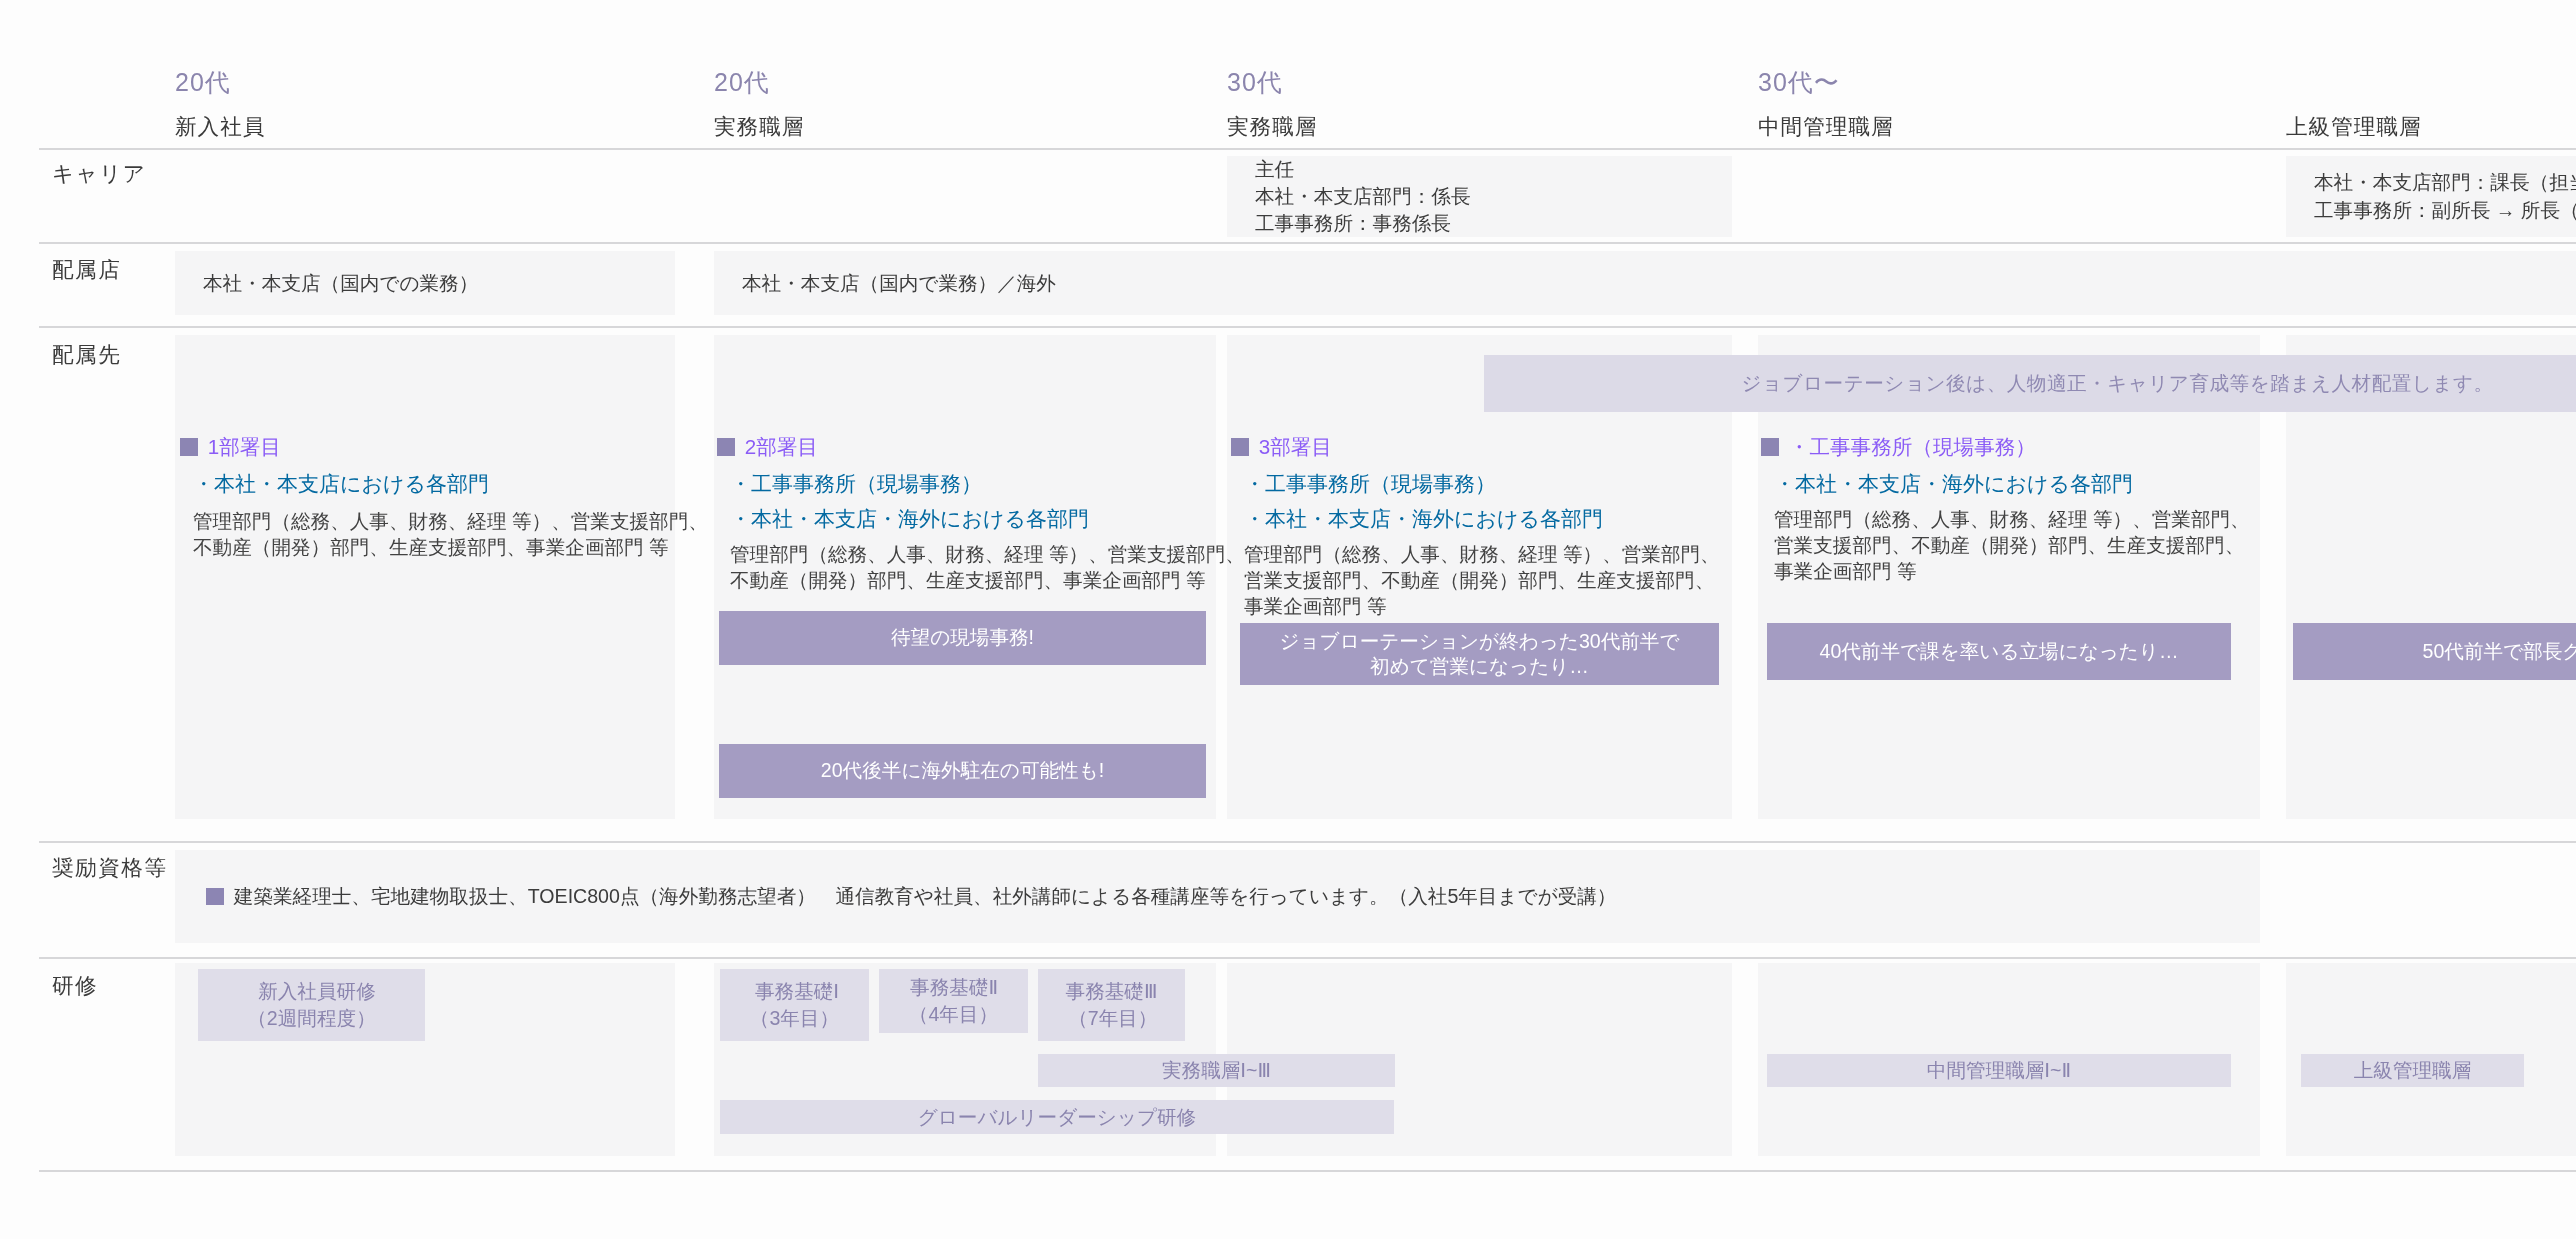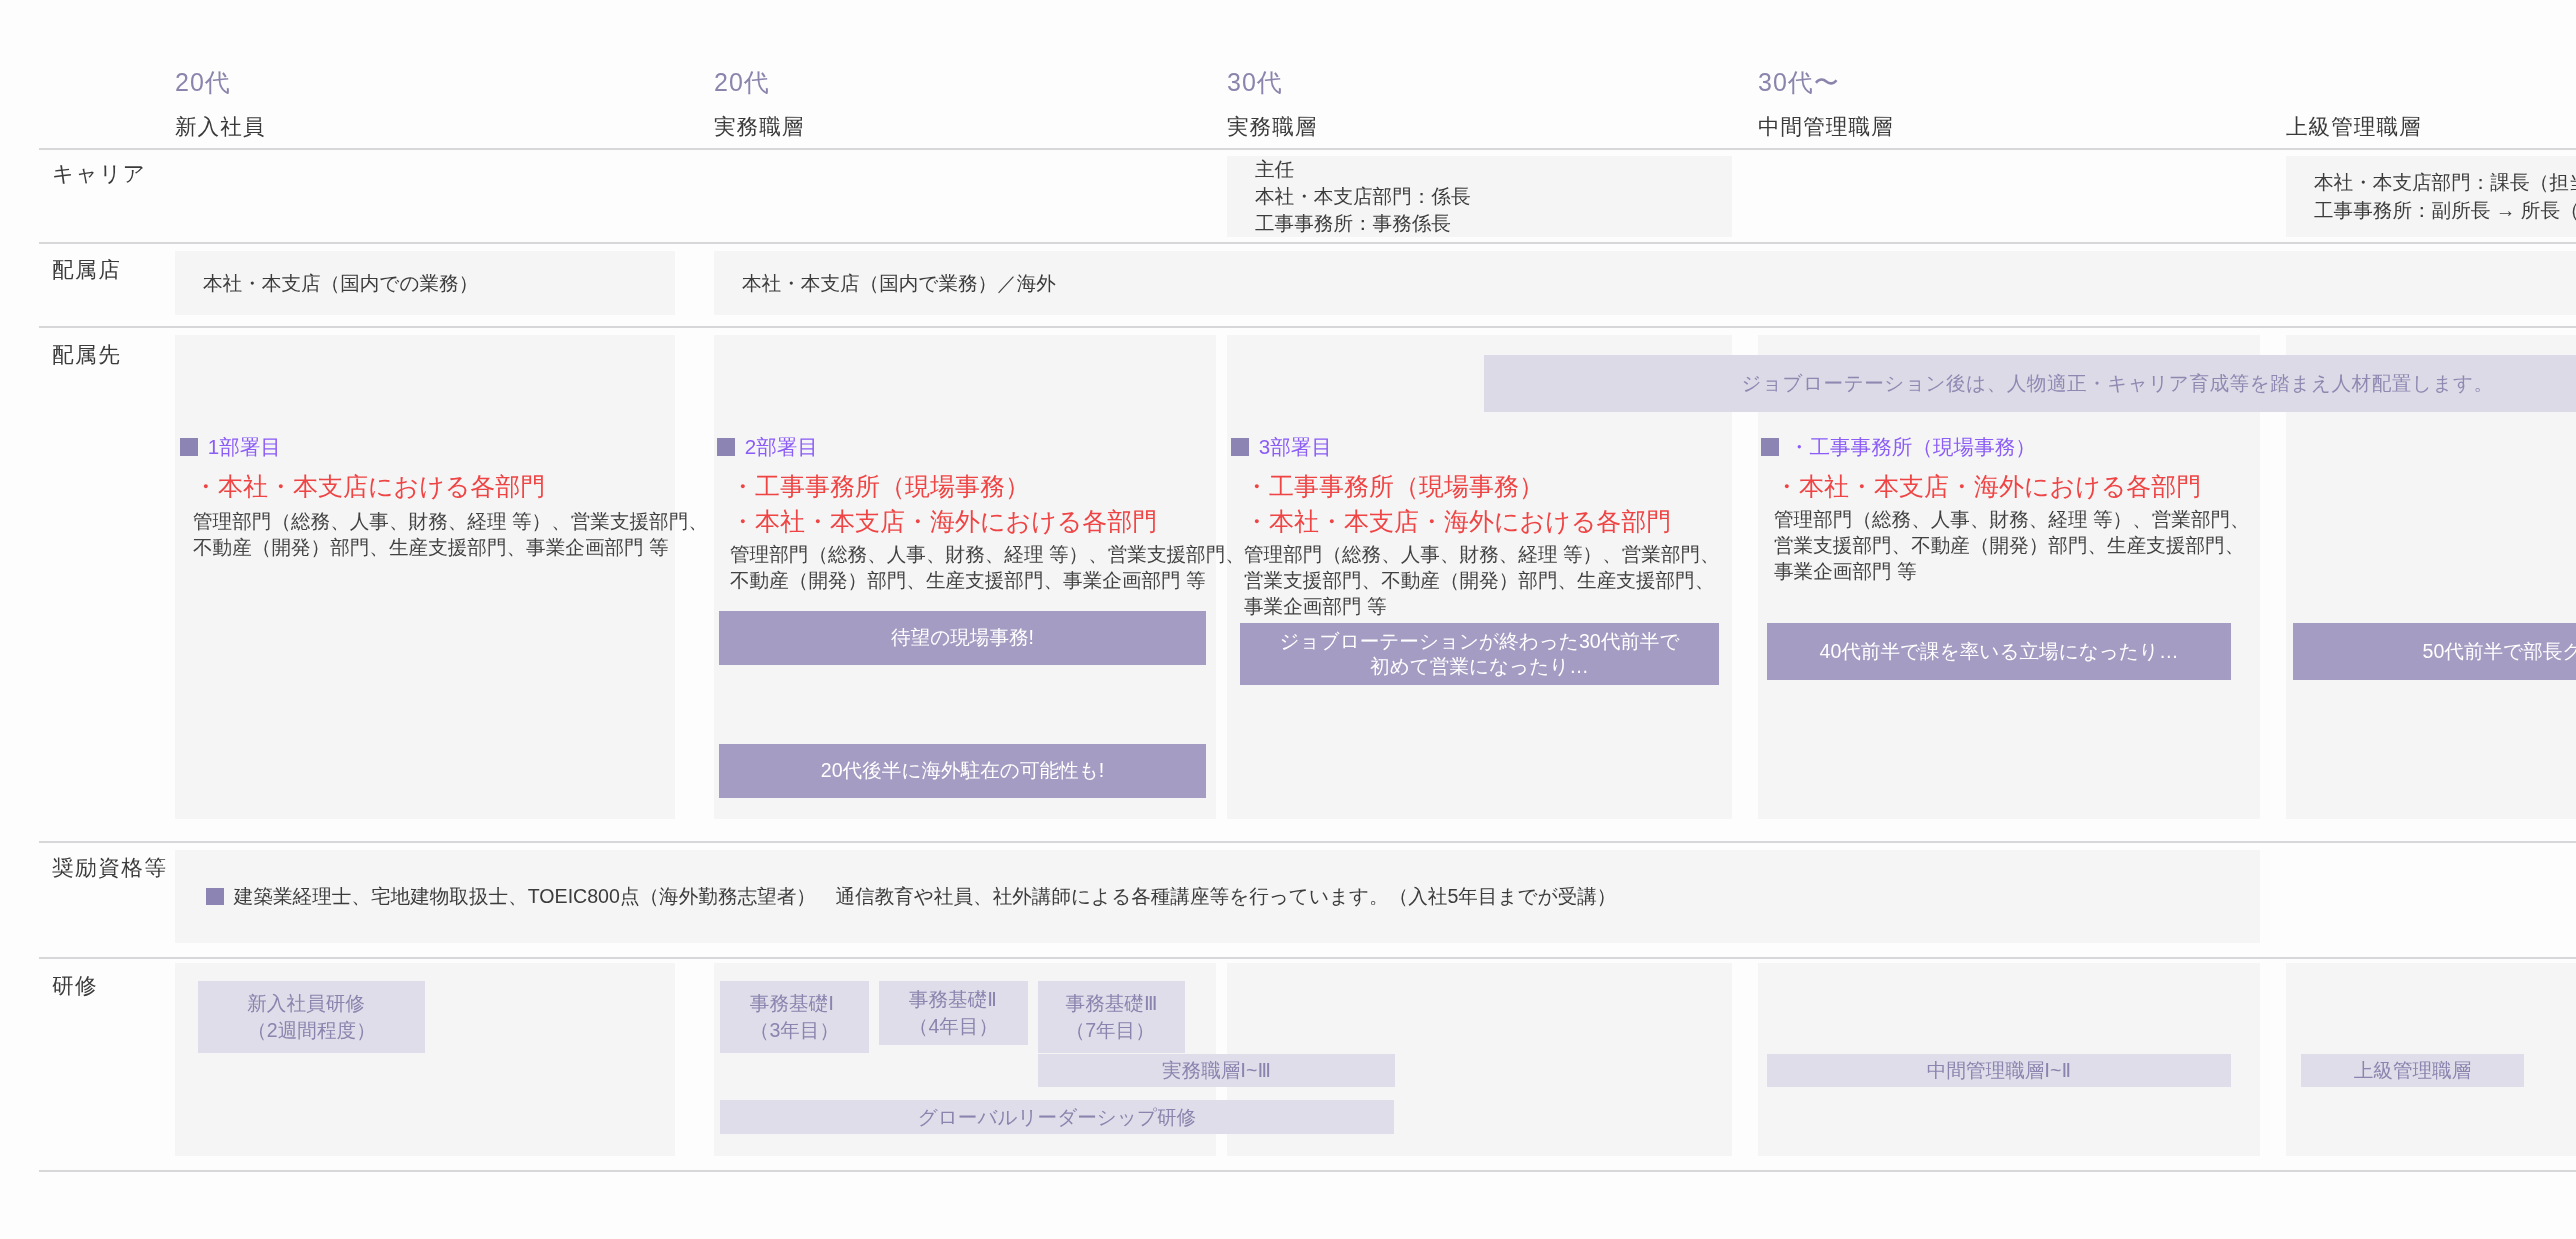--- a/index.html
+++ b/index.html
@@ -15,26 +15,26 @@
   .graybox{position:absolute;background:#f5f5f6;display:flex;align-items:center;}
   .pre{white-space:pre-line;}
   .leftpad{padding-left:28px;box-sizing:border-box;}
   .career-text{font-size:19.6px;line-height:1.38;color:#3c3c3c;}
   .store-text{font-size:19.6px;color:#3c3c3c;}
   .colbg{position:absolute;background:#f5f5f6;}
   .rotbar{position:absolute;top:355px;height:57px;background:#dcdae7;color:#8f89b2;
     display:flex;align-items:center;justify-content:center;font-size:19.6px;letter-spacing:0.5px;}
   .bullet-line{position:absolute;display:flex;align-items:center;font-size:20.6px;color:#8b5cf6;}
   .bullet{display:inline-block;width:17.5px;height:17.5px;background:#8c85b3;margin-right:10.3px;flex:0 0 auto;}
-  .subline{position:absolute;font-size:25px;color:#ef4444;}
+  .subline{position:absolute;font-size:21px;color:#0369a1;}
   .detail{position:absolute;font-size:19.6px;line-height:1.32;color:#424242;}
   .callout{position:absolute;background:#a49cc2;color:#ffffff;display:flex;align-items:center;
     justify-content:center;text-align:center;font-size:19.6px;line-height:1.3;}
   .tbox{position:absolute;background:#dfdde9;color:#8a84ae;display:flex;align-items:center;
-    justify-content:center;text-align:left;font-size:19.6px;line-height:1.4;margin-top:12px;}
+    justify-content:center;text-align:right;font-size:19.6px;line-height:1.4;}
   .tbar{position:absolute;background:#dfdde9;color:#8a84ae;display:flex;align-items:center;
     justify-content:center;text-align:center;font-size:19.6px;}
   .qual-line{position:absolute;display:flex;align-items:center;font-size:19.6px;color:#3c3c3c;}
 </style>
 </head>
 <body>
 
 <div id="root">
 
   <div class="age" style="left:175px">20代</div>

